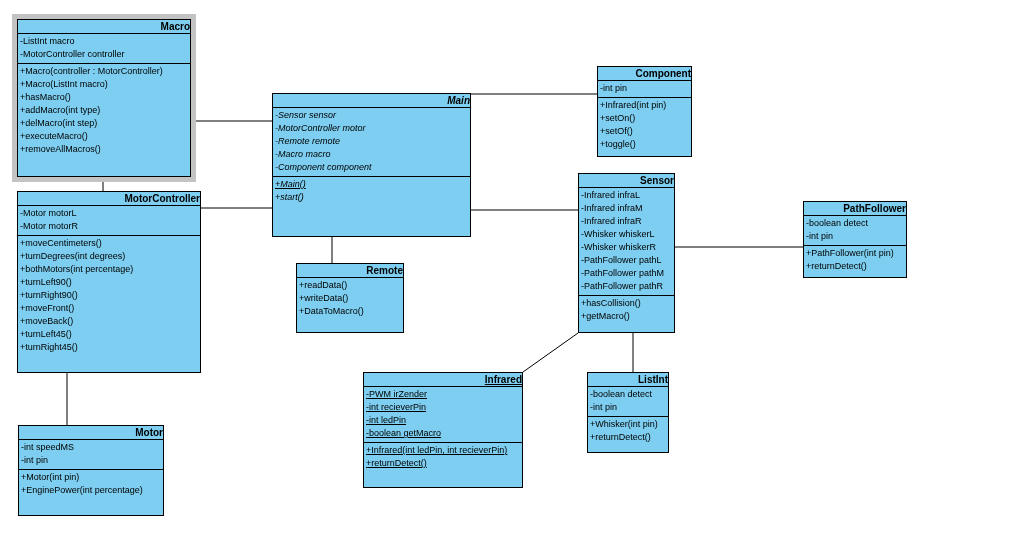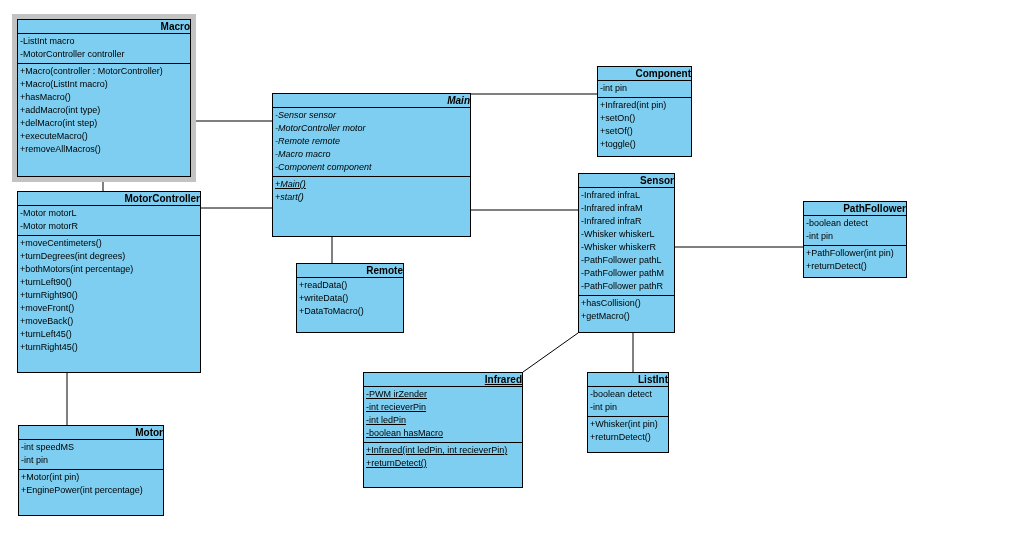--- a/index.html
+++ b/index.html
@@ -181,21 +181,21 @@
         <div class="uml-row">+PathFollower(int pin)</div>
         <div class="uml-row">+returnDetect()</div>
       </div>
     </div>
     <div class="uml-class" style="left: 363px; top: 372px; width: 160px; height: 116px; text-decoration: underline;">
       <div class="uml-title">Infrared</div>
       <div class="uml-attrs">
         <div class="uml-row">-PWM irZender</div>
         <div class="uml-row">-int recieverPin</div>
         <div class="uml-row">-int ledPin</div>
-        <div class="uml-row">-boolean hasMacro</div>
+        <div class="uml-row">-boolean getMacro</div>
       </div>
       <div class="uml-methods">
         <div class="uml-row">+Infrared(int ledPin, int recieverPin)</div>
         <div class="uml-row">+returnDetect()</div>
       </div>
     </div>
     <div class="uml-class" style="left: 587px; top: 372px; width: 82px; height: 81px;">
       <div class="uml-title">ListInt</div>
       <div class="uml-attrs">
         <div class="uml-row">-boolean detect</div>

